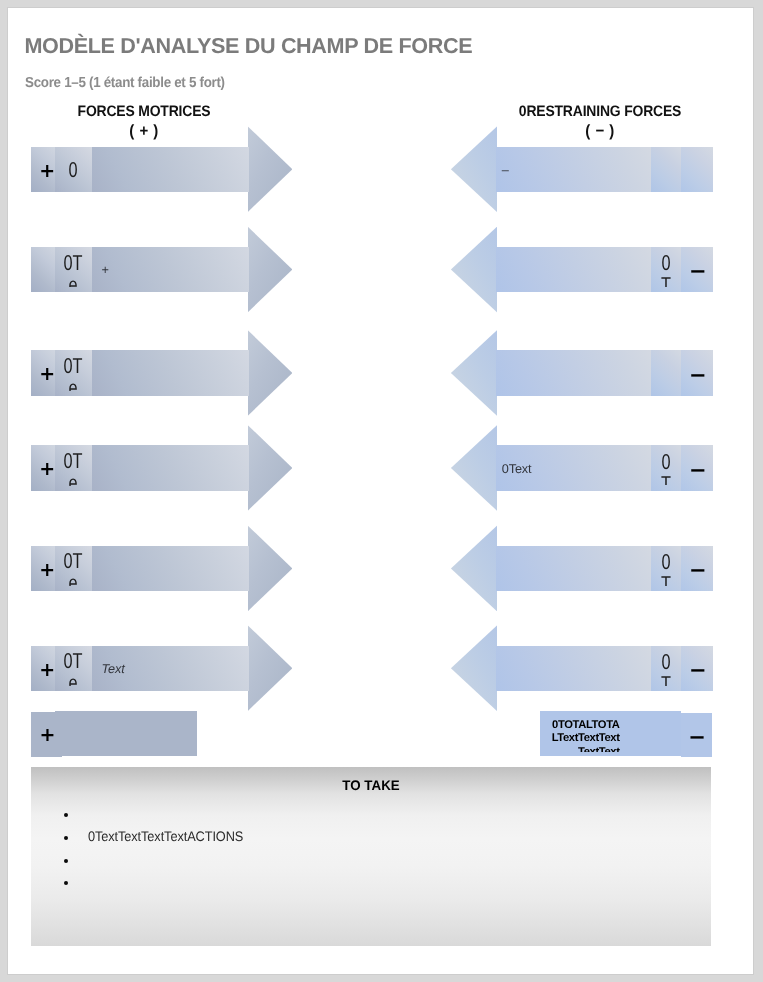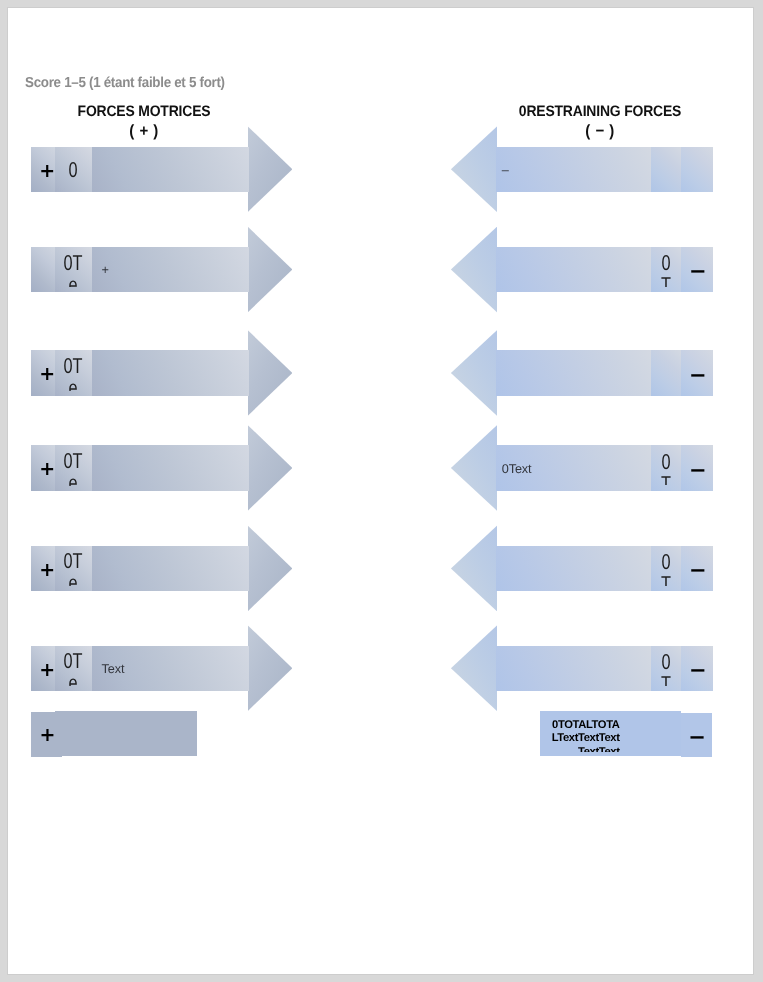--- a/index.html
+++ b/index.html
@@ -38,20 +38,21 @@
      background:linear-gradient(to bottom,#c0c0c0 0%,#cdcdcd 6%,#e2e2e2 15%,#f0f0f0 27%,#f4f4f4 40%,#f2f2f2 55%,#eaeaea 75%,#d9d9d9 100%);}
   #totake-h{position:absolute;left:0;top:9.6px;width:680px;text-align:center;font-size:13.9px;font-weight:bold;color:#000;letter-spacing:0.05px;transform:scaleX(0.96);transform-origin:50% 0;}
   .bullet{position:absolute;width:4.2px;height:4.2px;border-radius:50%;background:#0a0a0a;left:32.7px;}
   .bulletxt{position:absolute;left:56.6px;font-size:13.8px;color:#2b2b2b;letter-spacing:-0.1px;transform:scaleX(0.925);transform-origin:0 0;white-space:nowrap;}
 </style>
 </head>
 <body>
 
 <div id="page"></div>
 <div id="stage">
+  <div class="abs" id="title">MODÈLE D'ANALYSE DU CHAMP DE FORCE</div>
   <div class="abs" id="score">Score 1–5 (1 étant faible et 5 fort)</div>
 
   <div class="colhead" style="left:43.5px;top:101.5px;width:200px;">
     <div>FORCES MOTRICES</div>
     <div class="signline">( + )</div>
   </div>
   <div class="colhead" style="left:499.5px;top:101.5px;width:200px;">
     <div>0RESTRAINING FORCES</div>
     <div class="signline">( − )</div>
   </div>
@@ -128,21 +129,21 @@
             <div class="scoreline" style="left:-2.5px;top:26.8px;">e</div>
           </div>
         </div>
         <div class="cell" style="left:31.2px;top:545.7px;height:45.4px;width:24.000000000000004px;background:linear-gradient(45deg,#a3afc5 0%,#b0bacc 32%,#c2cad9 68%,#d0d6e0 100%);">
           <div class="plusbig" style="left:8px;top:13px;">+</div>
         </div>
       </div>
       <div class="abs">
         <div class="tri ltri" style="left:247.6px;top:625.2px;width:44.79999999999999px;height:86px;background:linear-gradient(118deg,#c2cbd9 0%,#b6c0d1 40%,#aeb9cb 75%,#a9b4c8 100%);"></div>
         <div class="cell" style="left:92.3px;top:645.5px;height:45.4px;width:156.89999999999998px;background:linear-gradient(64deg,#a8b2c7 0%,#b1bccf 20%,#bdc6d5 50%,#c9d0dc 78%,#d3d8e2 100%);">
-          <div class="bodytext" style="left:9.3px;top:17.7px;">Text</div>
+          <div class="bodytext" style="left:9.3px;top:17.7px;font-style:italic;">Text</div>
         </div>
         <div class="cell" style="left:55.2px;top:645.5px;height:45.4px;width:37.099999999999994px;background:linear-gradient(45deg,#a8b2c7 0%,#b6c0d1 32%,#c7cedb 68%,#d5d9e2 100%);">
           <div class="scoreclip" style="top:0;width:60px;height:40.6px;">
             <div class="scoreline" style="left:-2.5px;top:4.8px;">0T</div>
             <div class="scoreline" style="left:-2.5px;top:26.8px;">e</div>
           </div>
         </div>
         <div class="cell" style="left:31.2px;top:645.5px;height:45.4px;width:24.000000000000004px;background:linear-gradient(45deg,#a3afc5 0%,#b0bacc 32%,#c2cad9 68%,#d0d6e0 100%);">
           <div class="plusbig" style="left:8px;top:13px;">+</div>
         </div>
@@ -237,13 +238,26 @@
   </div>
   <div class="abs" id="botright-body">
     <div class="abs" style="left:0;top:7.5px;width:140px;height:33px;overflow:hidden;">
         <div id="brtext">0TOTALTOTALTextTextTextTextText</div>
       </div>
   </div>
   <div class="abs" id="botright-sign">
     <div class="minusbig" style="left:7.3px;top:12.2px;">−</div>
   </div>
 
+  <div class="abs" id="totake">
+    <div id="totake-h">TO TAKE</div>
+    <div id="bullets">
+        <div class="bullet" style="top:46.2px;"></div>
+        <div class="bulletxt" style="top:39.300000000000004px;"></div>
+        <div class="bullet" style="top:68.9px;"></div>
+        <div class="bulletxt" style="top:62.00000000000001px;">0TextTextTextTextACTIONS</div>
+        <div class="bullet" style="top:91.6px;"></div>
+        <div class="bulletxt" style="top:84.69999999999999px;"></div>
+        <div class="bullet" style="top:114.3px;"></div>
+        <div class="bulletxt" style="top:107.39999999999999px;"></div>
+      </div>
+  </div>
 </div>
 
 </body></html>

